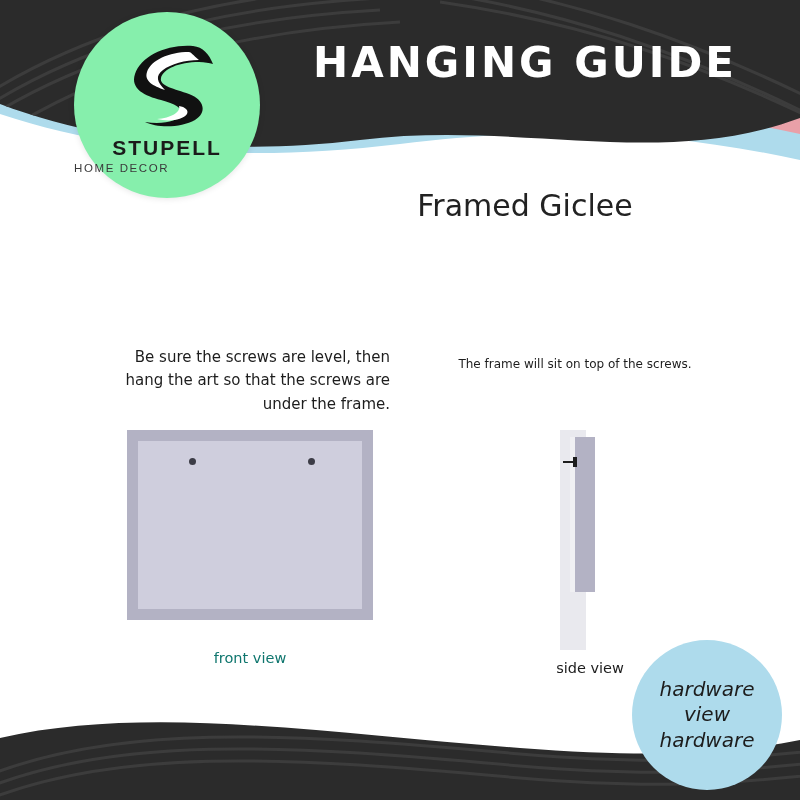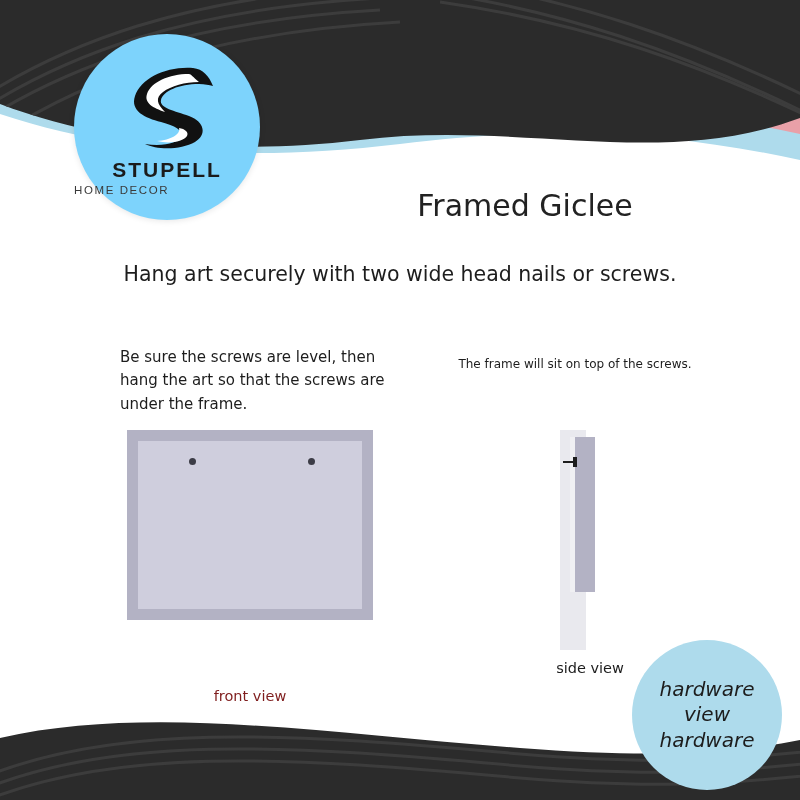--- a/index.html
+++ b/index.html
@@ -29,25 +29,25 @@
     bottom: 0; left: 0;
     width: 800px;
     height: 110px;
     overflow: hidden;
   }
 
   
   .logo-circle {
     position: absolute;
     left: 74px;
-    top: 34px;
+    top: 12px;
     width: 186px;
     height: 186px;
     border-radius: 50%;
-    background: #7dd3fc;
+    background: #86efac;
     box-shadow: 0 1px 6px rgba(0,0,0,0.10);
     z-index: 6;
   }
   .logo-mark {
     position: absolute;
     left: 50%;
     top: 30px;
     transform: translateX(-50%);
     width: 96px;
     height: 86px;
@@ -110,21 +110,21 @@
     font-size: 20.5px;
     color: #1d1d1d;
   }
 
   
   .note-left {
     position: absolute;
     left: 120px;
     top: 346px;
     width: 270px;
-    text-align: left;
+    text-align: right;
     font-family: "DejaVu Sans", sans-serif;
     font-size: 15px;
     line-height: 1.55;
     color: #1d1d1d;
   }
   .frame-front {
     position: absolute;
     left: 127px;
     top: 430px;
     width: 246px;
@@ -147,22 +147,21 @@
     background: #3c3c46;
   }
   .caption-front {
     position: absolute;
     left: 127px;
     top: 650px;
     width: 246px;
     text-align: center;
     font-family: "DejaVu Sans", sans-serif;
     font-size: 14.5px;
-    color: #7f1d1d;
-    margin-top: 38px;
+    color: #0f766e;
   }
 
   
   .note-right {
     position: absolute;
     left: 455px;
     top: 355px;
     width: 240px;
     text-align: center;
     font-family: "DejaVu Sans", sans-serif;
@@ -281,24 +280,24 @@
   <div class="logo-circle">
     <svg class="logo-mark" viewBox="0 0 96 86" xmlns="http://www.w3.org/2000/svg">
       <path d="M74,4 C48,2 22,14 16,32 C11,47 26,54 42,58 C56,62 64,66 62,72 C60,79 44,83 26,80 C38,86 62,86 76,78 C88,71 86,58 70,52 C56,47 40,44 42,36 C44,27 60,20 80,20 C86,20 90,21 94,22 C90,12 84,5 74,4 Z" fill="#111111"></path>
       <path d="M70,10 C50,10 32,18 28,30 C25,39 34,44 46,48 C38,40 36,34 44,28 C52,22 66,18 80,18 C74,13 72,10 70,10 Z" fill="#ffffff"></path>
       <path d="M60,64 C62,70 52,76 38,77 C50,80 64,78 68,72 C70,68 66,65 60,64 Z" fill="#ffffff"></path>
     </svg>
     <div class="logo-name">STUPELL</div>
     <div class="logo-sub">HOME DECOR</div>
   </div>
 
+  <div class="header-title">HANGING GUIDE</div>
 
   <div class="product-type">Framed Giclee</div>
 
-  <div class="instruction">Hang art securely with two wide head nails or screws.</div>
 
   <div class="note-left">Be sure the screws are level, then hang the art so that the screws are under the frame.</div>
   <div class="frame-front">
     <div class="frame-front-inner"></div>
     <div class="screw-dot" style="left:62px; top:28px;"></div>
     <div class="screw-dot" style="left:181px; top:28px;"></div>
   </div>
   <div class="caption-front">front view</div>
 
   <div class="note-right">The frame will sit on top of the screws.</div>

